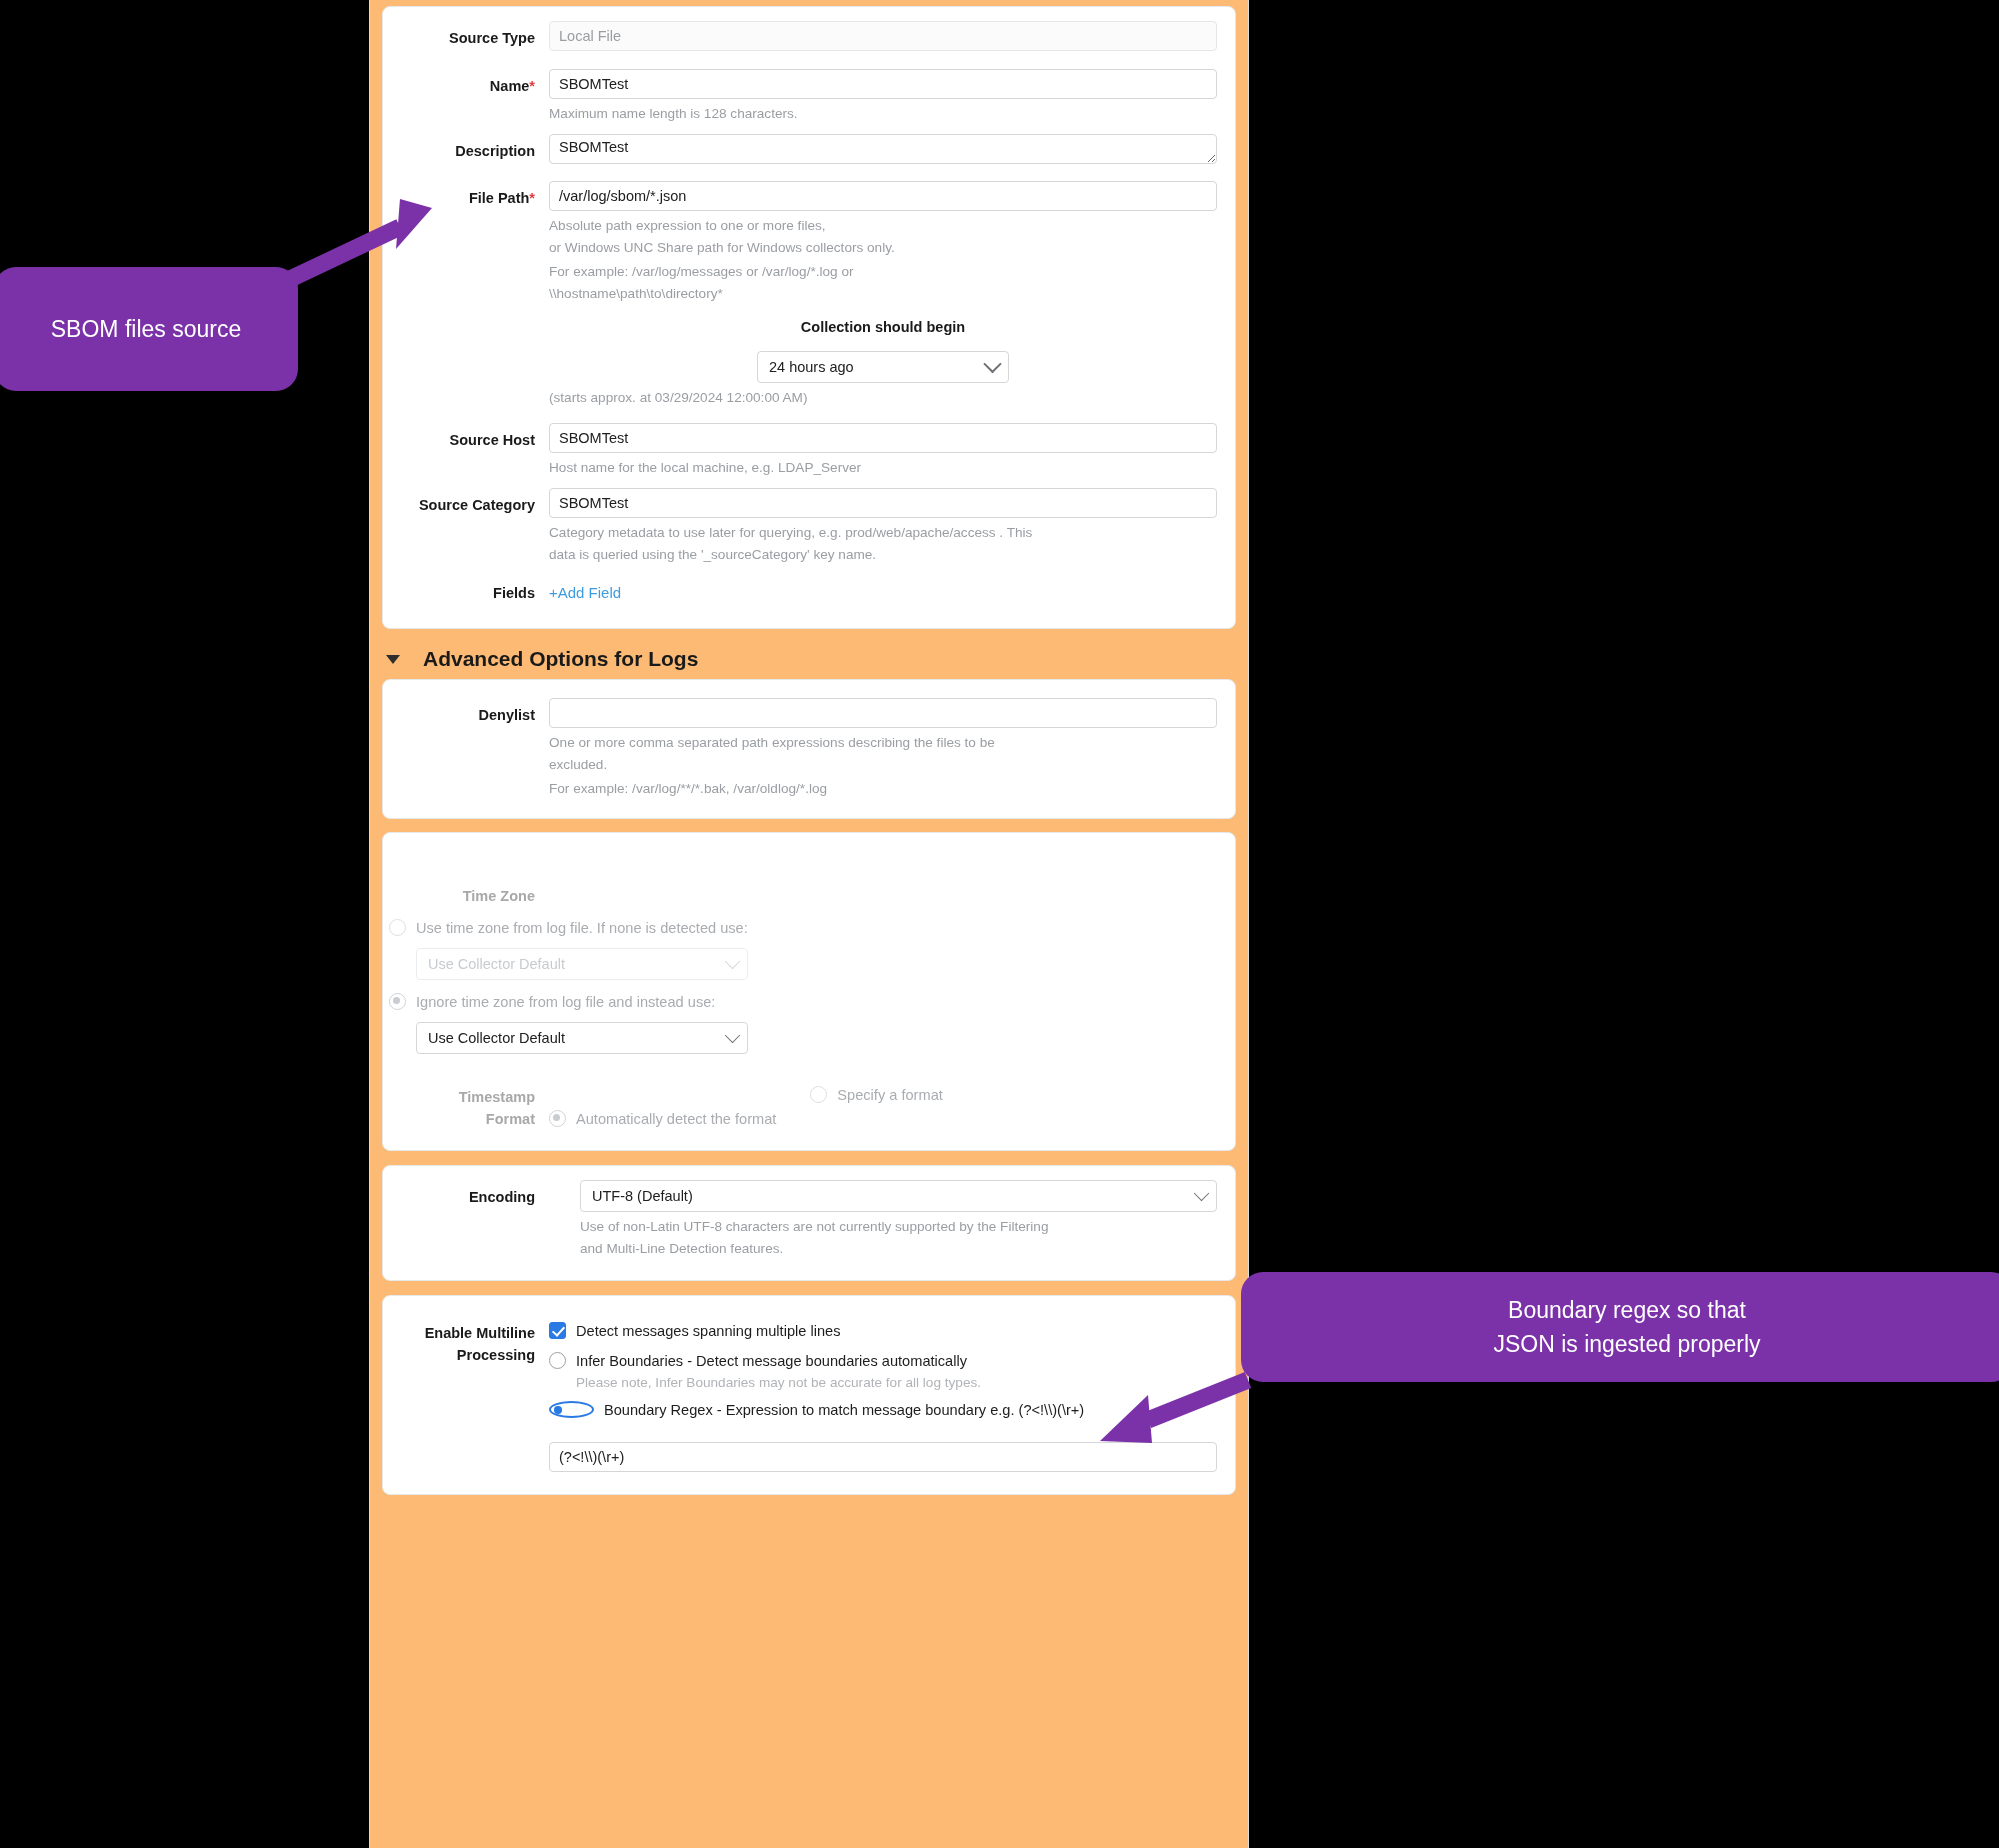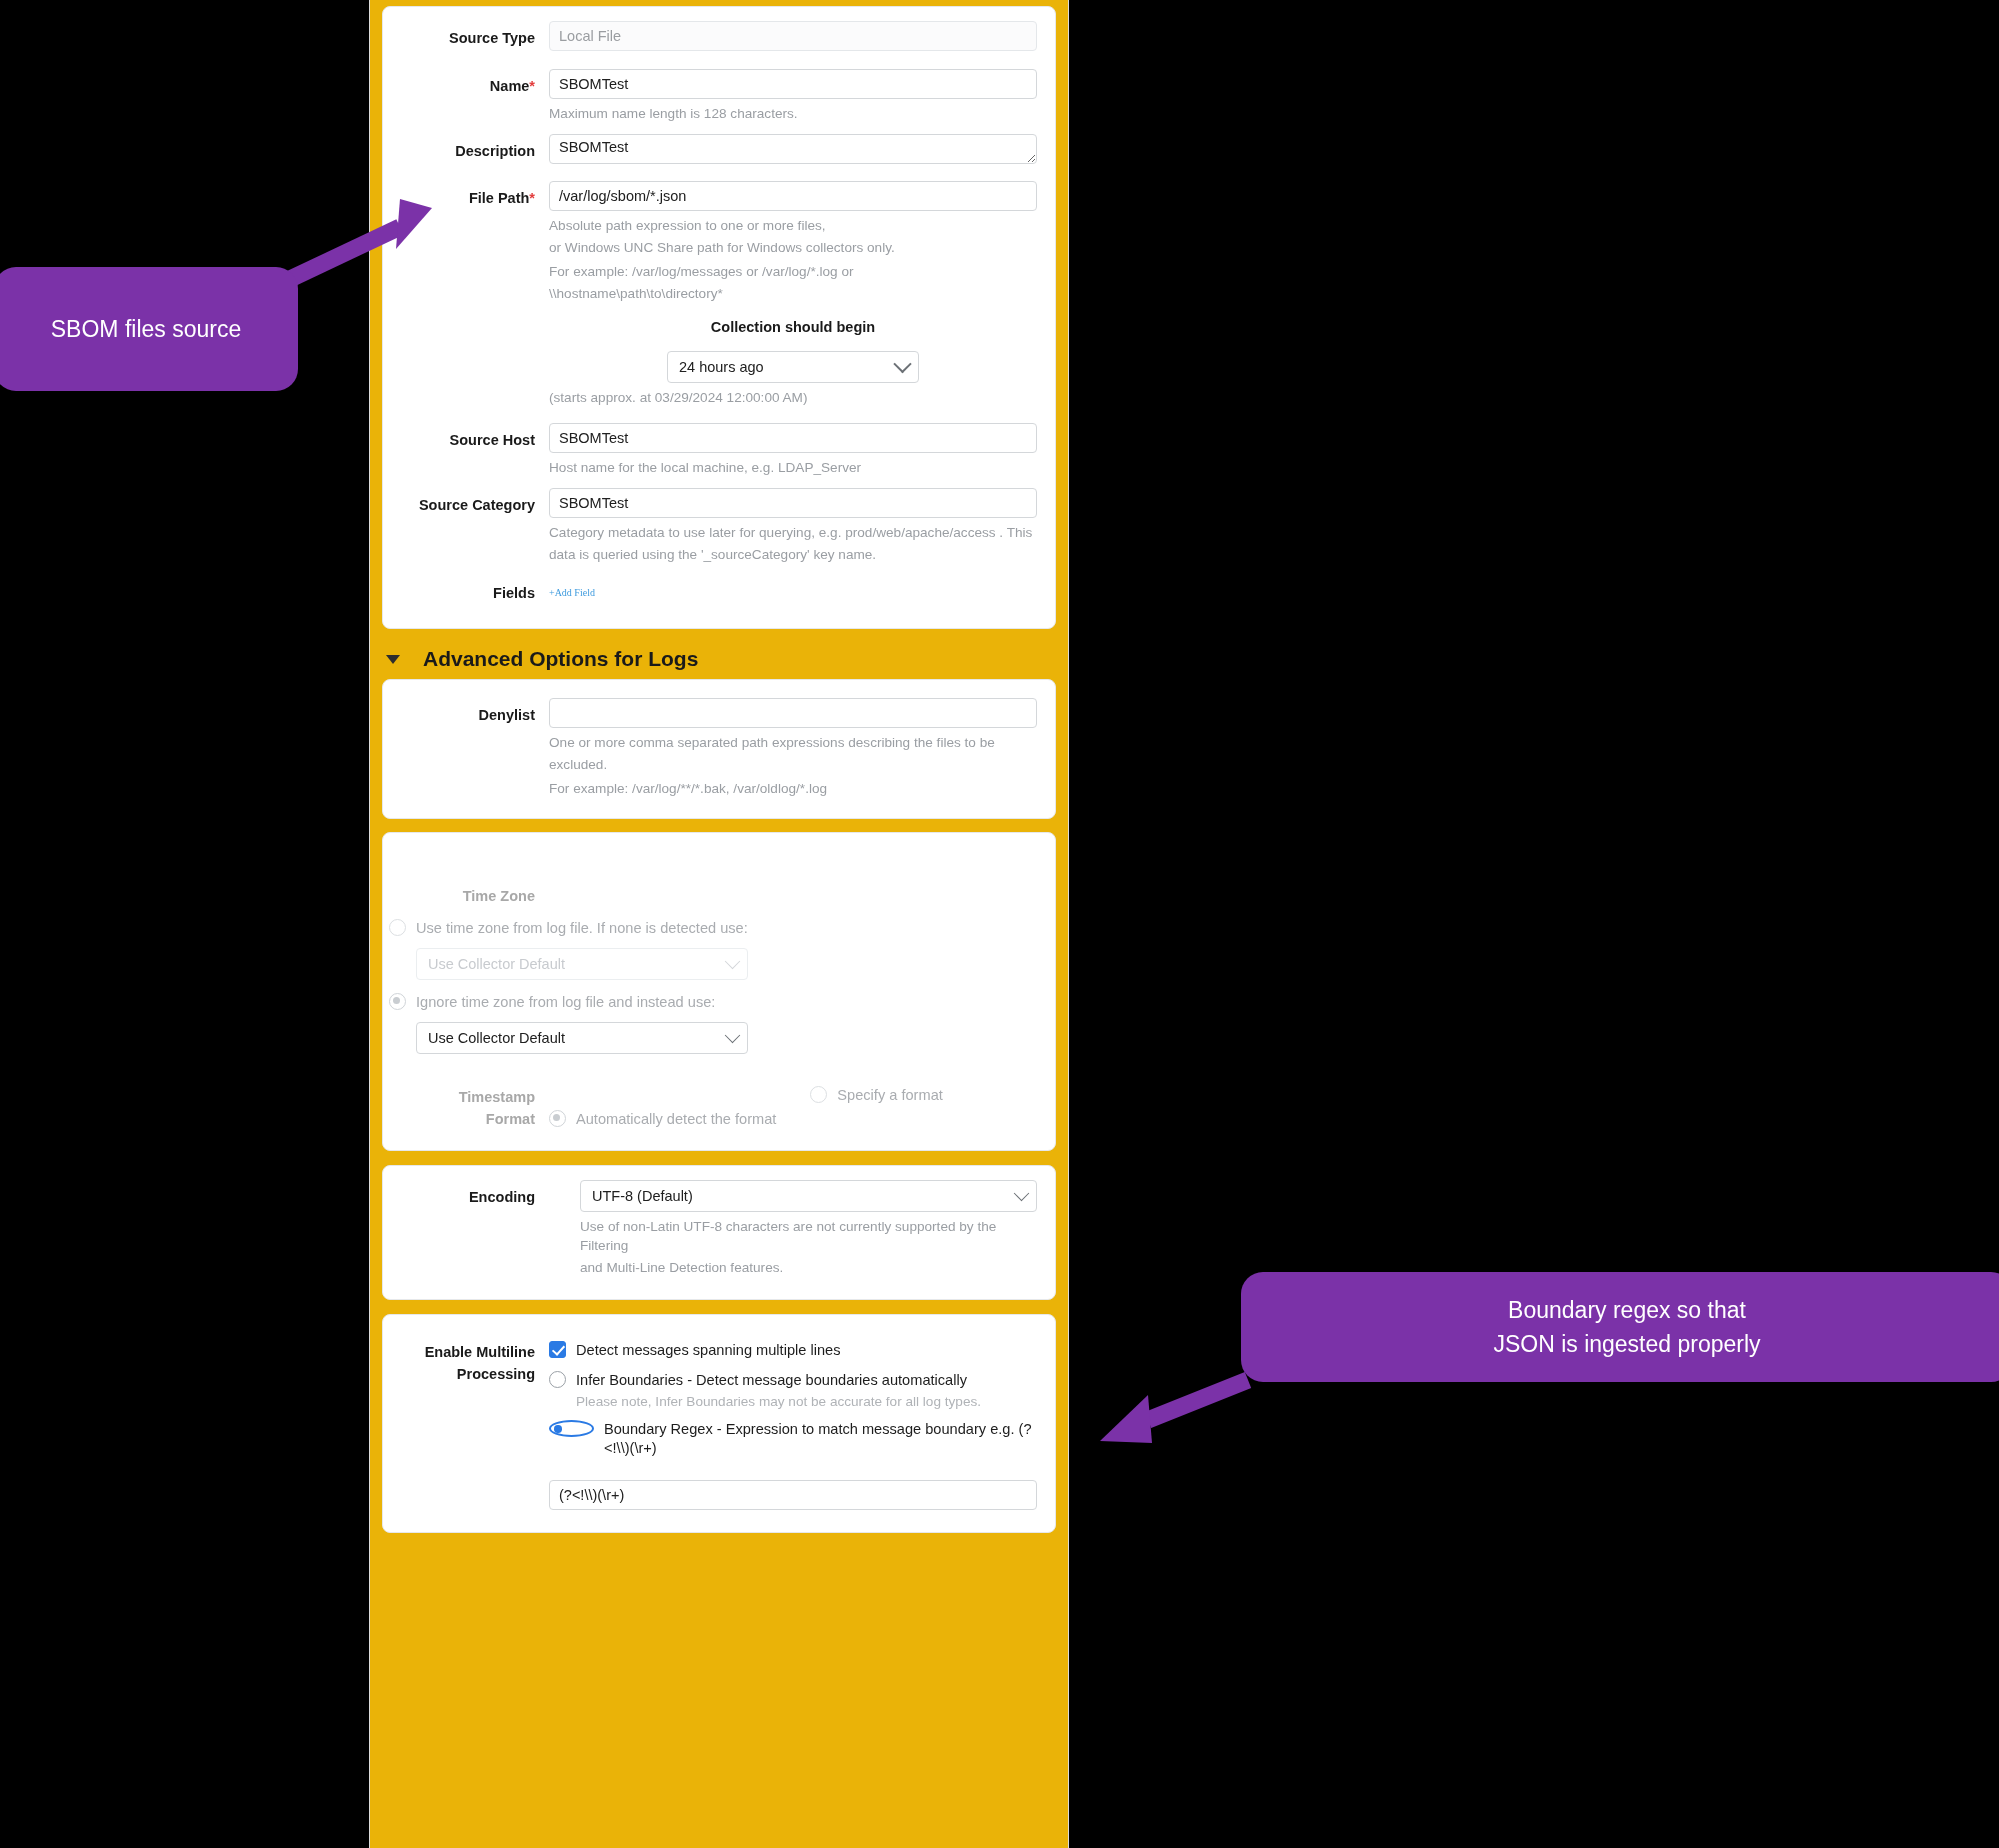--- a/index.html
+++ b/index.html
@@ -9,22 +9,22 @@
     width: 1999px; height: 1848px;
     font-family: "Liberation Sans", sans-serif;
     overflow: hidden;
   }
   #root { position: relative; width: 1999px; height: 1848px; background:#000; }
 
   
   #form-panel {
     position: absolute;
     left: 369px; top: 0px;
-    width: 700px; height: 1848px;
-    background: #eab308;
+    width: 880px; height: 1848px;
+    background: #fdba74;
     border-left: 1px solid #dcdcdc;
     border-right: 1px solid #dcdcdc;
     overflow: hidden;
   }
   .card {
     margin: 8px 12px 0 12px;
     border: 1px solid #e6e8ea;
     border-radius: 8px;
     background: #fff;
     padding: 14px 18px 16px 6px;
@@ -97,21 +97,21 @@
     border-bottom: 1.8px solid #6b7075;
     margin-top: -1px;
   }
   .sel.disabled .chev { border-color: #d3d6d9; }
   .sel.big .chev { width: 13px; height: 13px; border-width: 2.2px; }
 
   
   .inlinerow { display:flex; align-items:center; gap:16px; margin-top: 16px; flex-direction: column; }
   .inlinelbl { font-size: 14.5px; font-weight: bold; color:#1a1a1a; white-space:nowrap; }
 
-  .link { color: #3e9bde; font-size: 10px; cursor: pointer; line-height: 34px; font-family: Liberation Serif, serif; }
+  .link { color: #3e9bde; font-size: 15px; cursor: pointer; line-height: 34px; }
 
   .section-title {
     display:flex; align-items:center; gap:23px;
     margin: 18px 0 6px 16px;
     font-size: 21px; font-weight: bold; color: #1a1a1a; text-align: center;
   }
   .caret {
     width:0; height:0;
     border-left: 7px solid transparent;
     border-right: 7px solid transparent;

